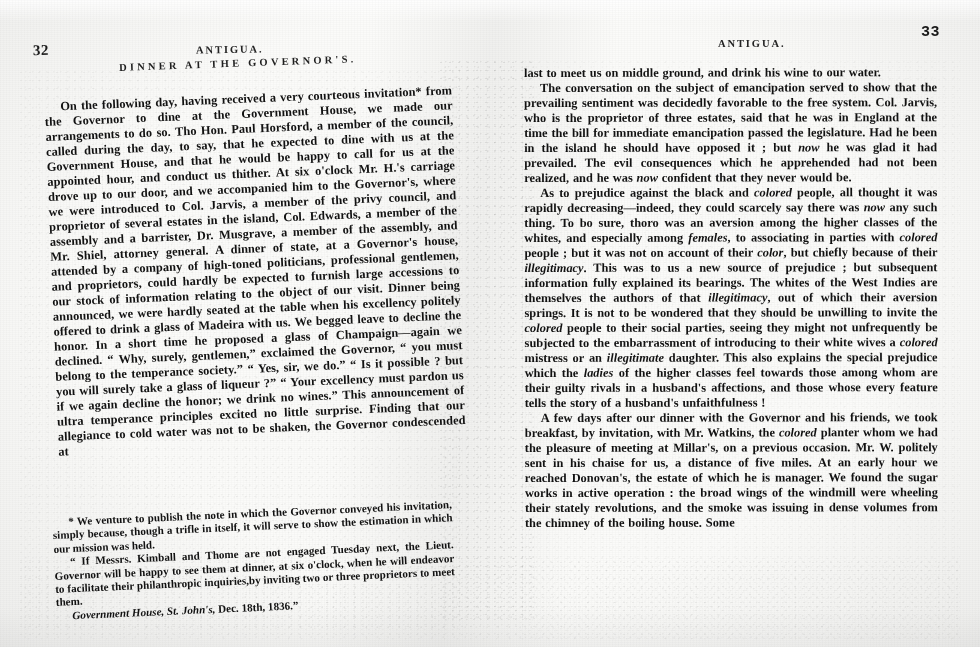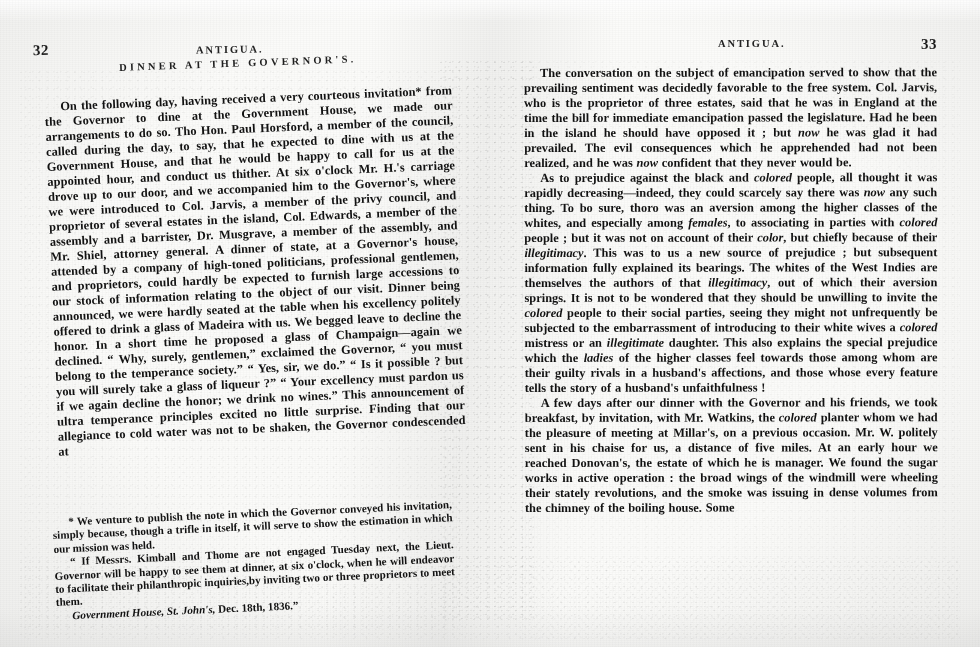--- a/index.html
+++ b/index.html
@@ -52,21 +52,21 @@
   
   .folio {
     position: absolute;
     z-index: 4;
     font-weight: bold;
     font-size: 15px;
     letter-spacing: 0.4px;
     color: #1a1a1a;
   }
   #folio-left  { left: 33px; top: 42px; transform: rotate(-1.2deg); }
-  #folio-right { left: 921px; top: 36px; }
+  #folio-right { left: 921px; top: 24px; font-family: Liberation Mono, monospace; }
 
   .running-head {
     position: absolute;
     z-index: 4;
     font-size: 10.5px;
     font-weight: bold;
     letter-spacing: 1.9px;
     color: #242424;
   }
   #head-left  { left: 196px; top: 44px; transform: rotate(-1.0deg); }
@@ -187,20 +187,21 @@
     <p class="indent">
       <em>Government House, St. John's,</em><span> Dec. 18th, 1836.”</span>
     </p>
   </div>
 
   <div class="folio" id="folio-right">33</div>
 
   <div class="running-head" id="head-right">ANTIGUA.</div>
 
   <div class="column" id="col-right">
+    <p>last to meet us on middle ground, and drink his wine to our water.</p>
     <p class="indent">The conversation on the subject of emancipation served to show that the prevailing sentiment was decidedly favorable to the free system.  Col. Jarvis, who is the proprietor of three estates, said that he was in England at the time the bill for immediate emancipation passed the legislature.  Had he been in the island he should have opposed it ; but <em>now</em> he was glad it had prevailed.  The evil consequences which he apprehended had not been realized, and he was <em>now</em> confident that they never would be.</p>
     <p class="indent">As to prejudice against the black and <em>colored</em> people, all thought it was rapidly decreasing—indeed, they could scarcely say there was <em>now</em> any such thing.  To bo sure, thoro was an aversion among the higher classes of the whites, and especially among <em>females</em>, to associating in parties with <em>colored</em> people ; but it was not on account of their <em>color</em>, but chiefly because of their <em>illegitimacy</em>.  This was to us a new source of prejudice ; but subsequent information fully explained its bearings.  The whites of the West Indies are themselves the authors of that <em>illegitimacy</em>, out of which their aversion springs.  It is not to be wondered that they should be unwilling to invite the <em>colored</em> people to their social parties, seeing they might not unfrequently be subjected to the embarrassment of introducing to their white wives a <em>colored</em> mistress or an <em>illegitimate</em> daughter.  This also explains the special prejudice which the <em>ladies</em> of the higher classes feel towards those among whom are their guilty rivals in a husband's affections, and those whose every feature tells the story of a husband's unfaithfulness !</p>
     <p class="indent">A few days after our dinner with the Governor and his friends, we took breakfast, by invitation, with Mr. Watkins, the <em>colored</em> planter whom we had the pleasure of meeting at Millar's, on a previous occasion.   Mr. W. politely sent in his chaise for us, a distance of five miles.   At an early hour we reached Donovan's, the estate of which he is manager.   We found the sugar works in active operation : the broad wings of the windmill were wheeling their stately revolutions, and the smoke was issuing in dense volumes from the chimney of the boiling house.  Some</p>
   </div>
 
   <div id="vignette"></div>
   <div id="edge-shadow"></div>
   <div id="grain"></div>
 </div>
 

